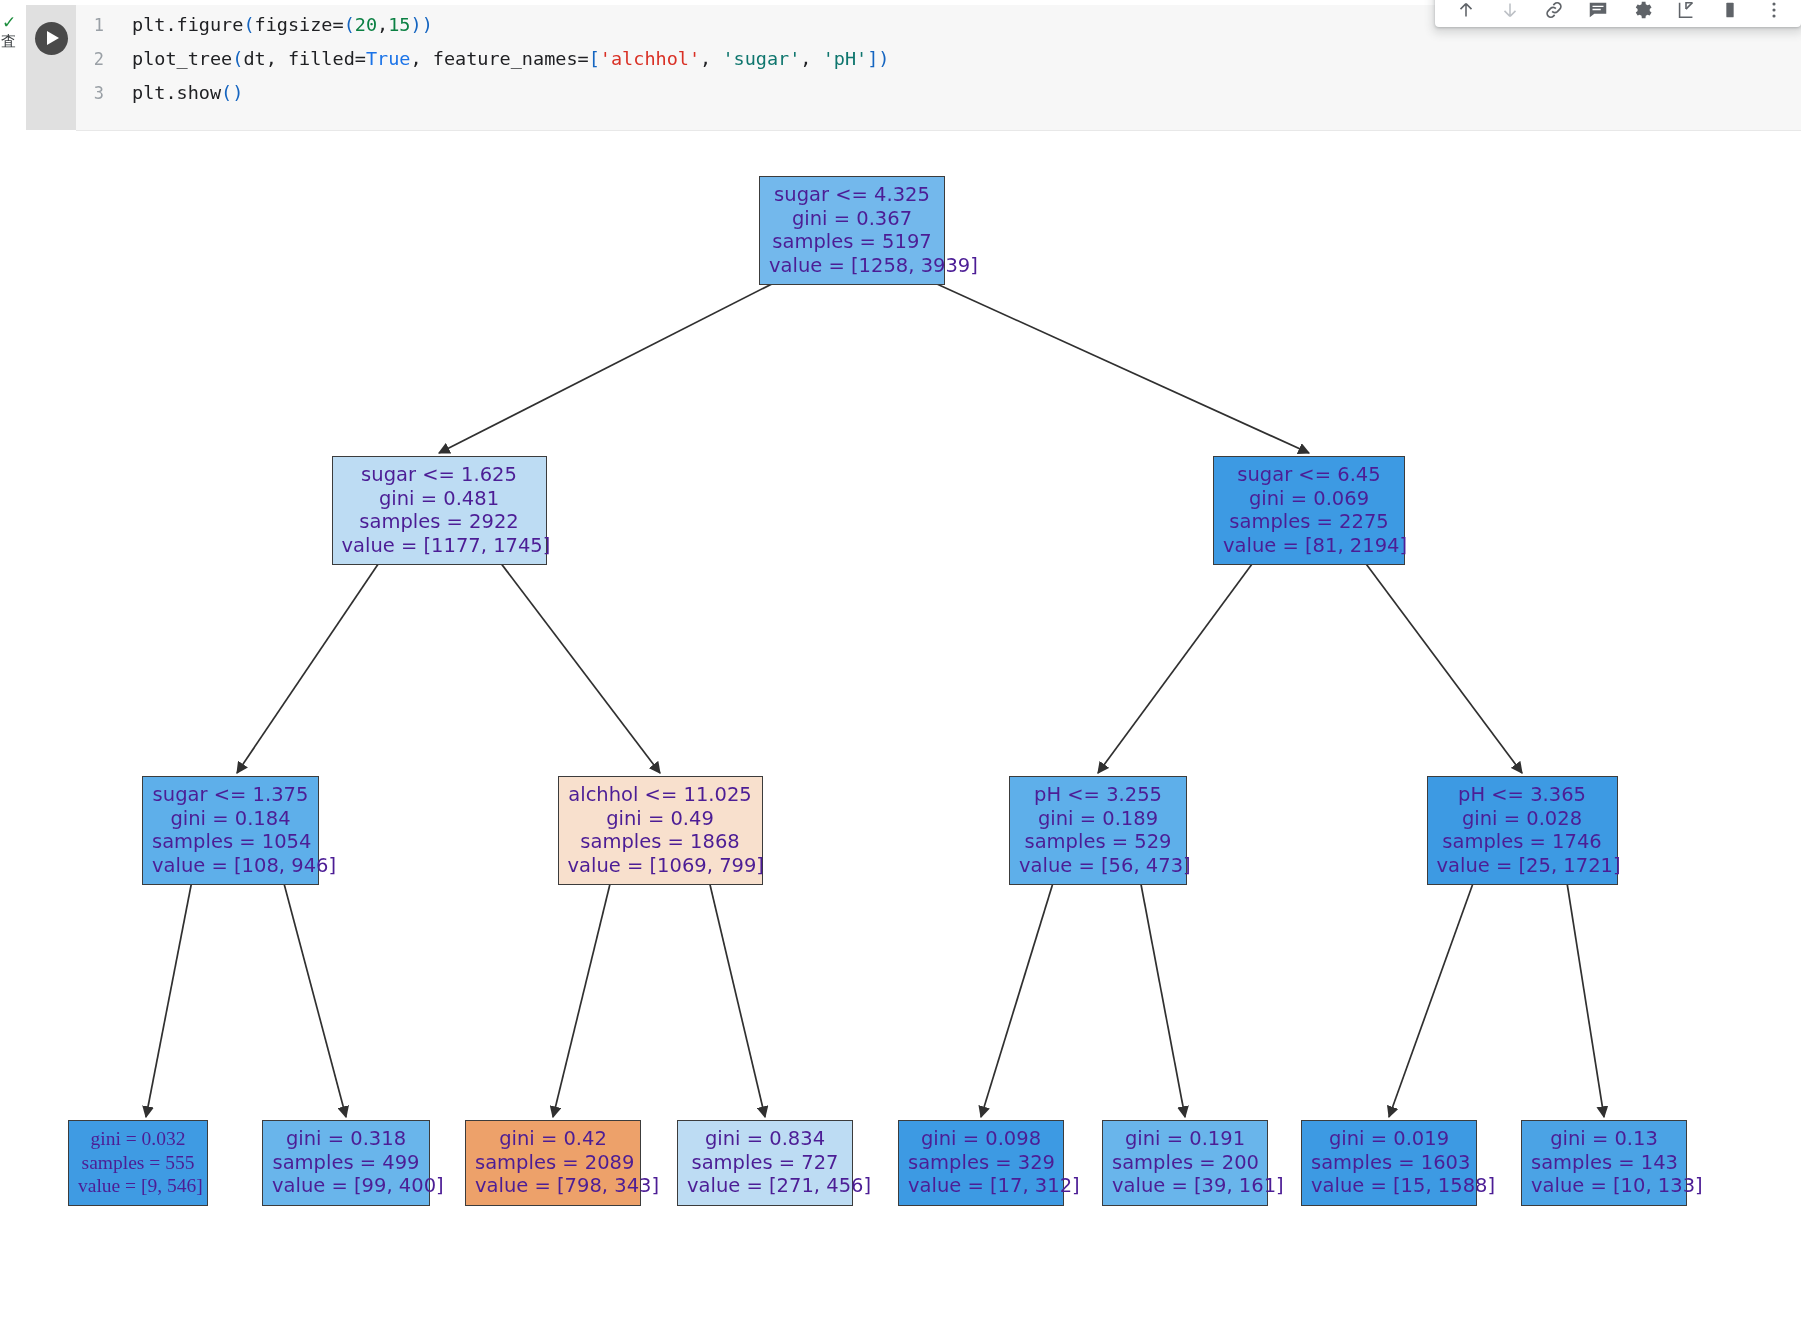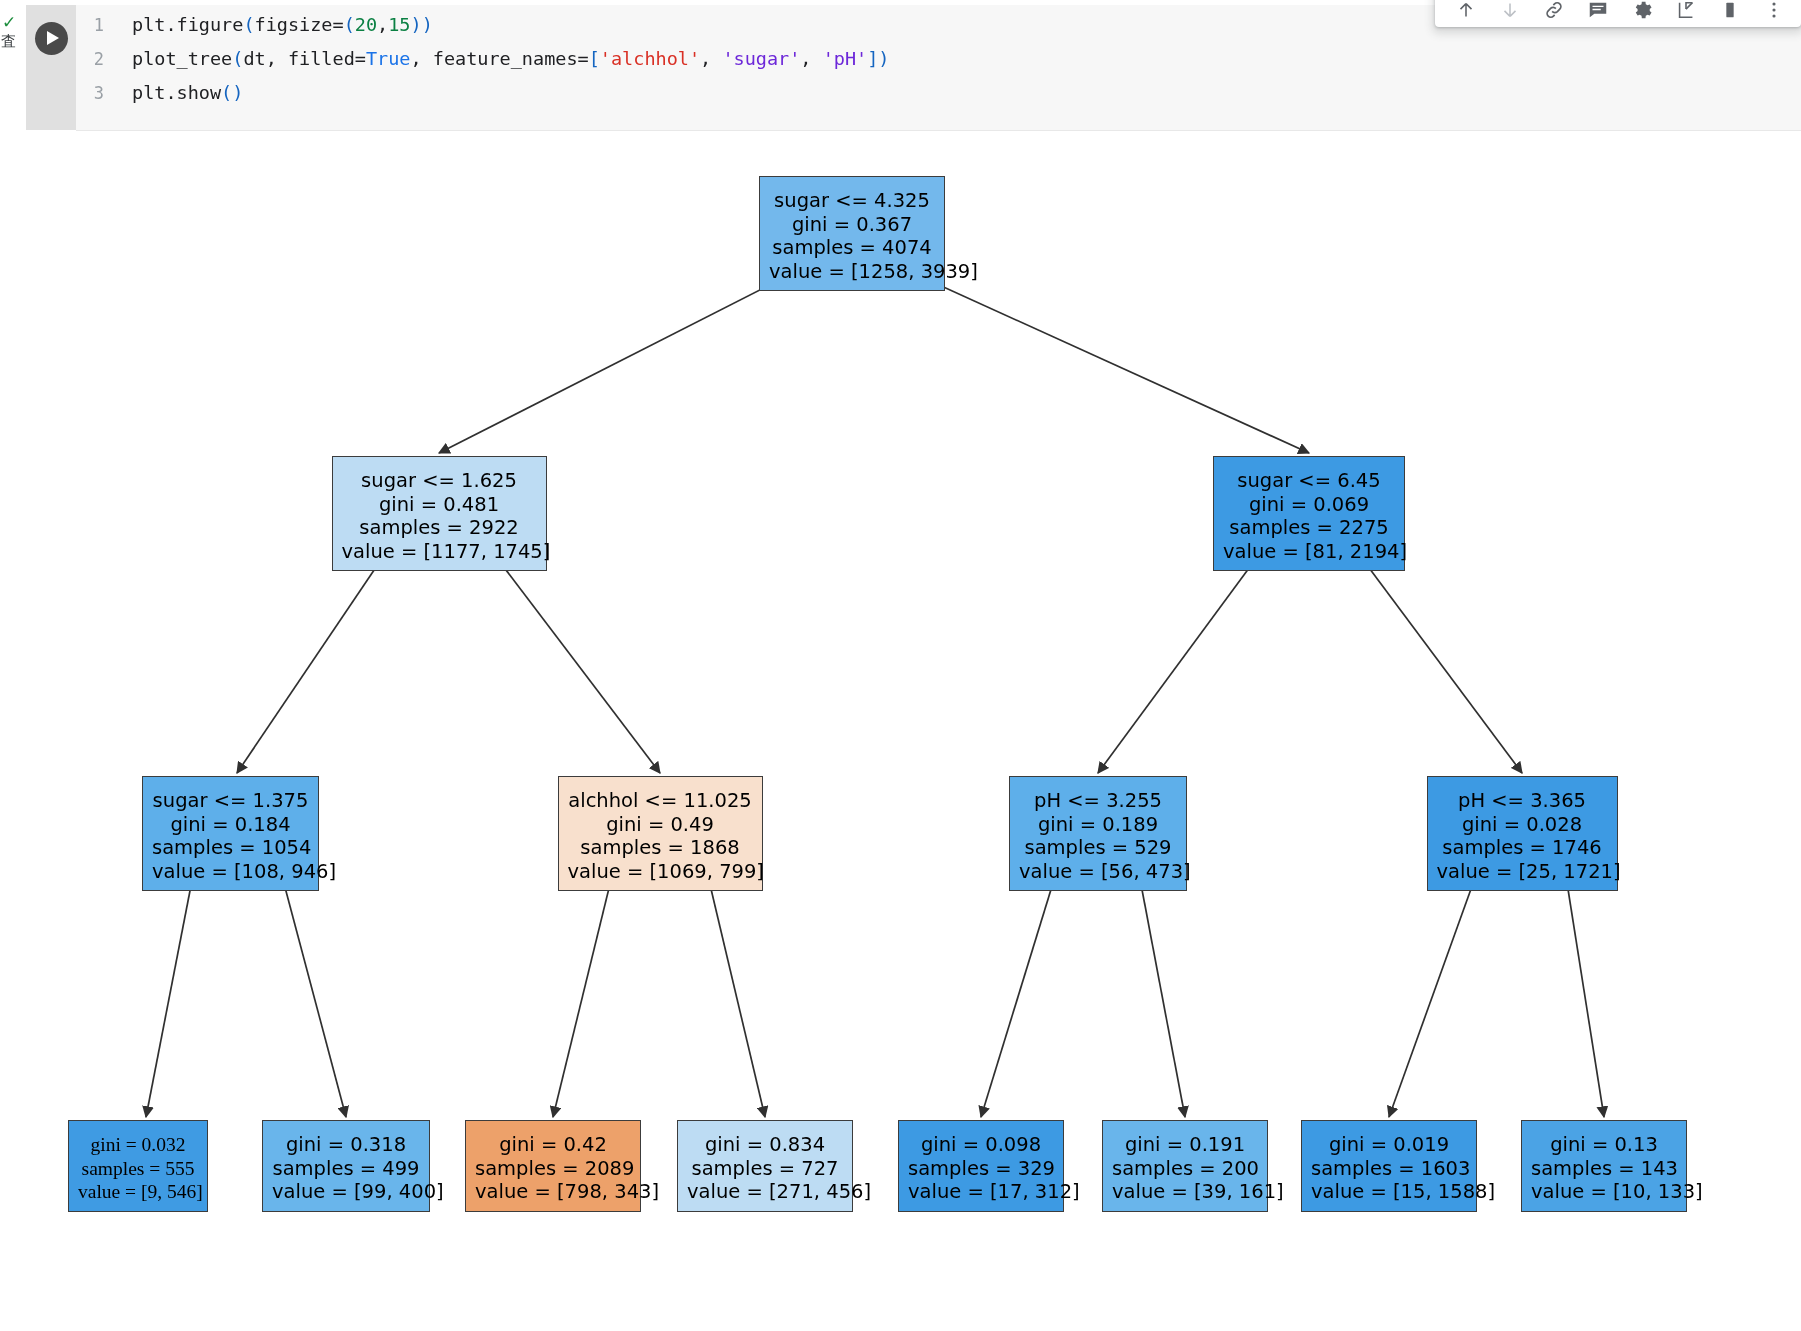--- a/index.html
+++ b/index.html
@@ -93,21 +93,21 @@
     text-align: right;
     color: #9aa0a6;
     font-size: 17px;
     padding-right: 28px;
     box-sizing: border-box;
   }
   .tok-paren  { color: #1565c0; }
   .tok-num    { color: #0b8043; margin-top: 33px; }
   .tok-kw     { color: #1a73e8; }
   .tok-str-o  { color: #d93025; }
-  .tok-str-r  { color: #6d28d9; margin-top: 36px; }
+  .tok-str-r  { color: #0f766e; margin-top: 36px; }
 
   
   .toolbar {
     position: absolute;
     right: 0; top: -26px;
     height: 48px;
     padding: 0 10px 0 14px;
     background: #ffffff;
     border-radius: 4px;
     box-shadow: 0 1px 3px rgba(60,64,67,0.30), 0 4px 8px 3px rgba(60,64,67,0.15);
@@ -140,22 +140,22 @@
     width: 1775px; height: 1200px;
   }
   .node {
     position: absolute;
     box-sizing: border-box;
     border: 1.6px solid #3c3c3c;
     text-align: center;
     font-family: "DejaVu Sans", sans-serif;
     font-size: 19.5px;
     line-height: 23.5px;
-    color: #000000;
-    padding: 12px 9px 7px 9px;
+    color: #4c1d95;
+    padding: 6px 9px 7px 9px;
     white-space: nowrap;
     z-index: 5;
   }
   .node .nl { display: block; }
 </style>
 </head>
 <body>
 
 <div id="page">
 
@@ -246,21 +246,21 @@
           <line x1="1032.84" y1="733" x2="955" y2="986" marker-end="url(#arrow)"></line>
           <line x1="1111.16" y1="733" x2="1159" y2="986" marker-end="url(#arrow)"></line>
           <line x1="1453.98" y1="733" x2="1363" y2="986" marker-end="url(#arrow)"></line>
           <line x1="1538.02" y1="733" x2="1578" y2="986" marker-end="url(#arrow)"></line>
         </g>
     </svg>
     <div id="tree-nodes">
         <div class="node" style="left: 733px; top: 45px; width: 186px; background: rgb(115, 184, 236);">
           <span class="nl">sugar &lt;= 4.325</span>
           <span class="nl">gini = 0.367</span>
-          <span class="nl">samples = 4074</span>
+          <span class="nl">samples = 5197</span>
           <span class="nl">value = [1258, 3939]</span>
         </div>
         <div class="node" style="left: 305.5px; top: 325px; width: 215px; background: rgb(189, 220, 243);">
           <span class="nl">sugar &lt;= 1.625</span>
           <span class="nl">gini = 0.481</span>
           <span class="nl">samples = 2922</span>
           <span class="nl">value = [1177, 1745]</span>
         </div>
         <div class="node" style="left: 1187px; top: 325px; width: 192px; background: rgb(61, 154, 227);">
           <span class="nl">sugar &lt;= 6.45</span>

